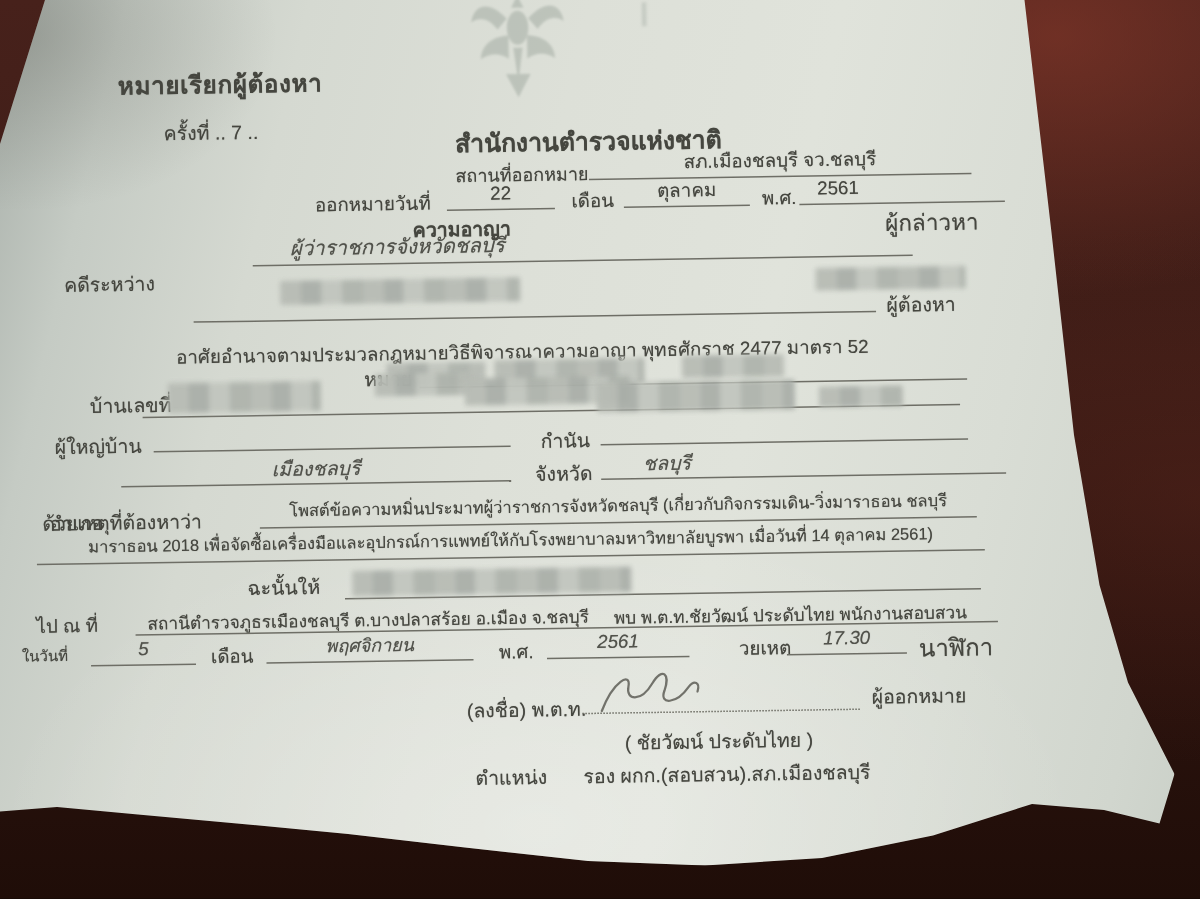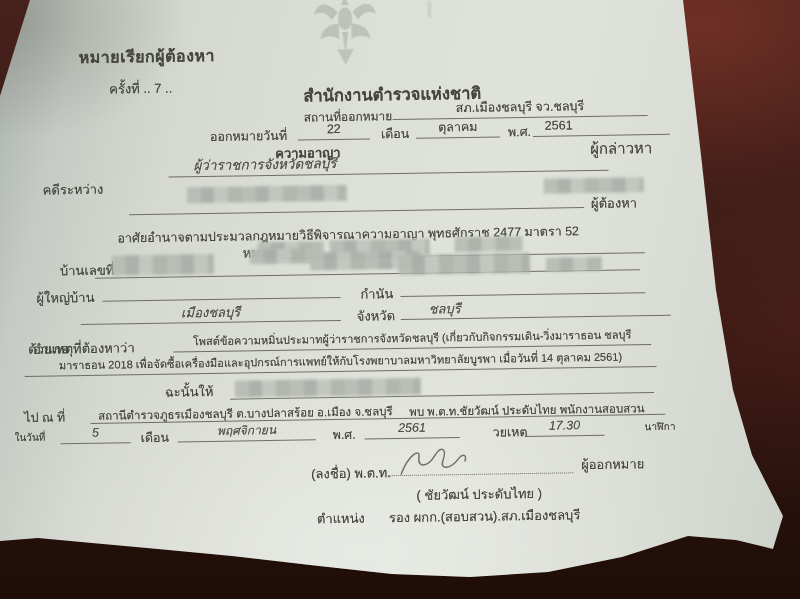--- a/index.html
+++ b/index.html
@@ -121,21 +121,21 @@
       <div class="t" style="left:407px;top:403px;font-size:11.5px;">พบ พ.ต.ท.ชัยวัฒน์ ประดับไทย พนักงานสอบสวน</div>
 
       <div class="t" style="left:12px;top:424px;font-size:10px;">ในวันที่</div>
       <div class="fill hand" style="left:58px;top:419px;width:70px;height:19px;font-size:12.5px;line-height:19px;">5</div>
       <div class="t" style="left:138px;top:424px;font-size:12.5px;">เดือน</div>
       <div class="fill hand" style="left:175px;top:419px;width:138px;height:19px;font-size:12px;line-height:19px;">พฤศจิกายน</div>
       <div class="t" style="left:330px;top:424px;font-size:12.5px;">พ.ศ.</div>
       <div class="fill hand" style="left:362px;top:419px;width:95px;height:19px;font-size:12.5px;line-height:19px;">2561</div>
       <div class="t" style="left:490px;top:424px;font-size:12.5px;">วยเหต</div>
       <div class="fill hand" style="left:522px;top:419px;width:80px;height:19px;font-size:12.5px;line-height:19px;">17.30</div>
-      <div class="t" style="left:610px;top:423px;font-size:10px;margin-left:32px;">นาฬิกา</div>
+      <div class="t" style="left:610px;top:423px;font-size:16px;">นาฬิกา</div>
 
       <div class="t" style="left:308px;top:462px;font-size:13px;">(ลงชื่อ)  พ.ต.ท.</div>
       <div class="dotline" style="left:385px;top:456px;width:185px;height:19px;"></div>
       <svg class="sig" style="left:392px;top:444px;" width="90" height="36" viewBox="0 0 90 36">
         <path d="M6 30 C14 10 26 4 24 14 C22 23 32 25 40 12 C47 1 52 6 48 17 C44 27 56 26 64 15 C68 10 72 12 70 18"></path>
       </svg>
       <div class="t" style="left:578px;top:457px;font-size:13px;text-align:right;">ผู้ออกหมาย</div>
 
       <div class="t" style="left:413px;top:485px;font-size:13px;">( ชัยวัฒน์  ประดับไทย )</div>
 

